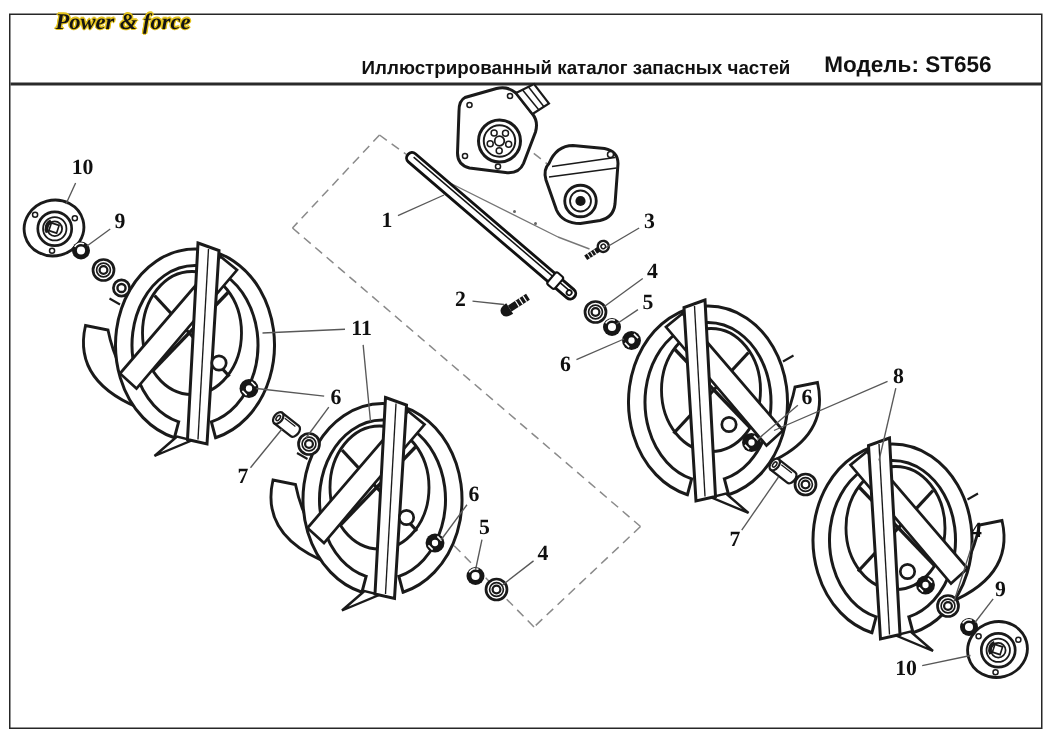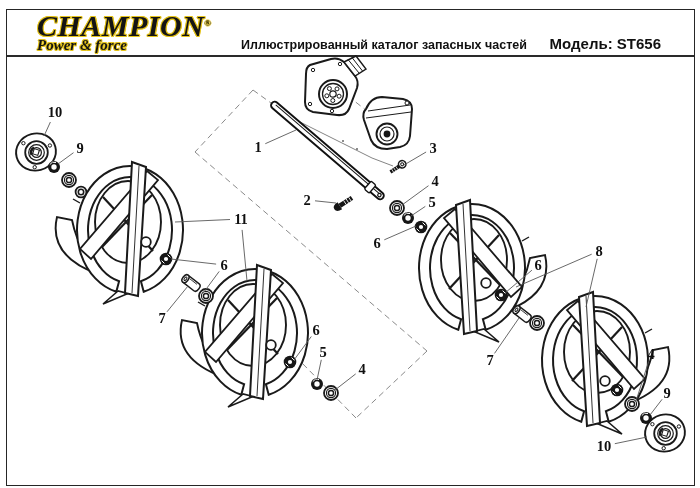--- a/index.html
+++ b/index.html
@@ -44,23 +44,20 @@
   svg .thin{stroke:#767676;stroke-width:.9;fill:none;}
   svg .leader{stroke:#585858;stroke-width:.9;fill:none;}
   svg .callout{font-family:"Liberation Serif",serif;font-weight:bold;font-size:14.5px;fill:#101010;}
 </style>
 </head>
 <body>
 
 <div class="frame">
   <div class="header">
     <div class="logo">
-      <div>
-        <span class="brand">CHAMPION</span><span class="reg">®</span>
-      </div>
       <div class="tagline">Power &amp; force</div>
     </div>
     <div class="page-title">Иллюстрированный каталог запасных частей</div>
     <div class="model-label">Модель: ST656</div>
   </div>
 </div>
 
 <svg class="diagram" viewBox="0 0 700 488">
   <defs>
     <g id="sym-auger-left">

